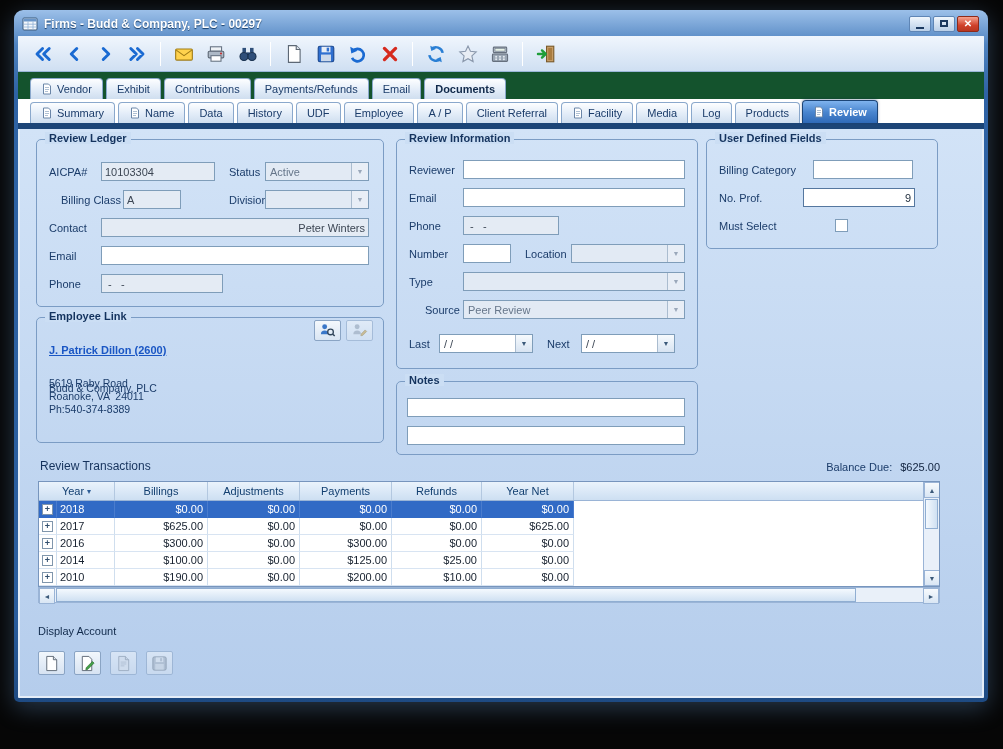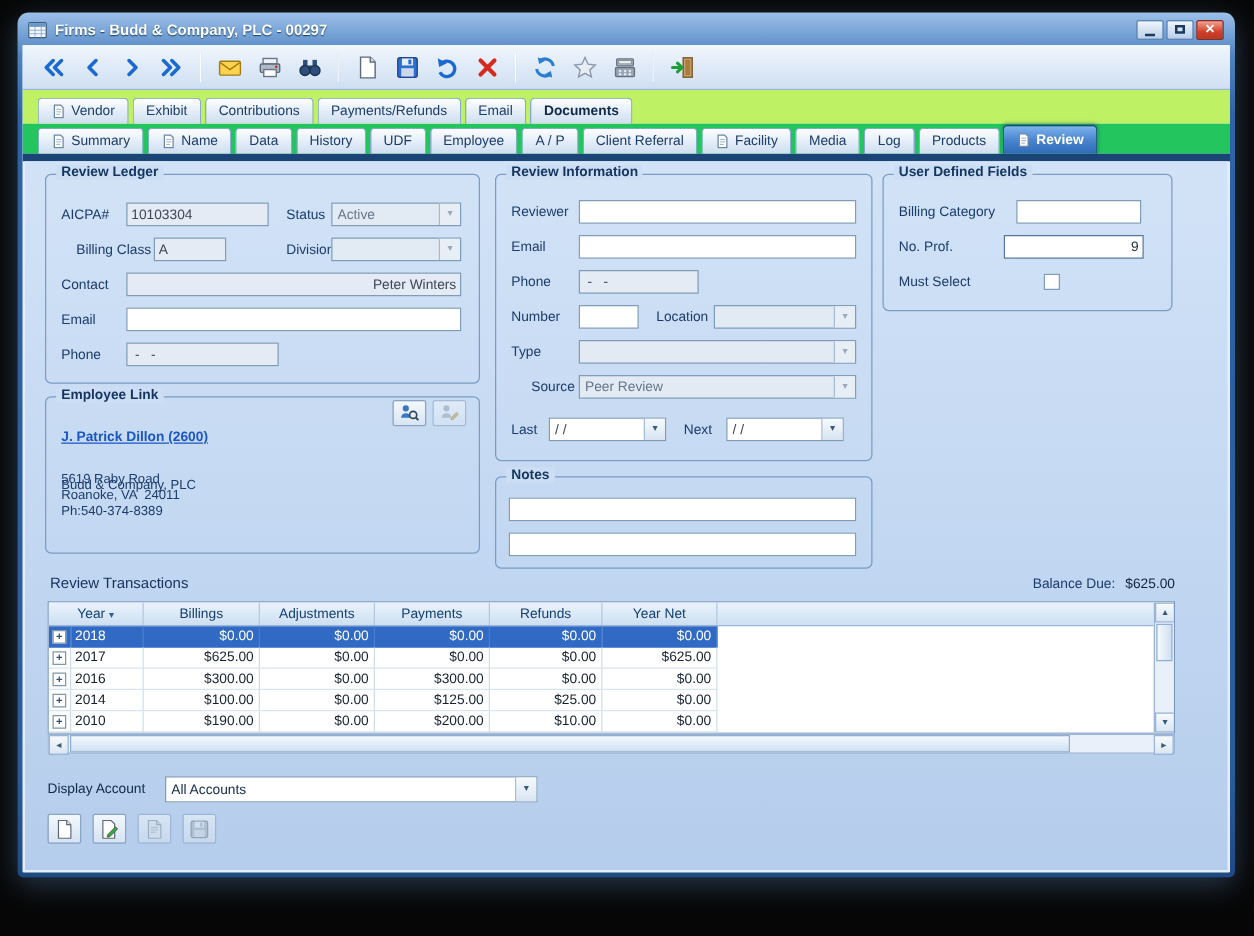--- a/index.html
+++ b/index.html
@@ -30,22 +30,22 @@
 
   
   .toolbar{height:36px;flex:none;display:flex;align-items:center;gap:1px;padding:0 8px;
     background:linear-gradient(#f0f6fd,#cfdff2);border-bottom:1px solid #9ab6d8}
   .tb-btn{width:31px;height:29px;border:1px solid transparent;background:transparent;border-radius:3px;
     display:flex;align-items:center;justify-content:center;padding:0}
   .tb-btn .ic{display:inline-flex;width:20px;height:20px}
   .tb-sep{width:1px;height:24px;background:#a8bfda;border-right:1px solid #ffffff;margin:0 6px}
 
   
-  .tabs1{flex:none;height:27px;padding:6px 0 0 12px;background:#bef264;display:flex;align-items:flex-end}
-  .tabs2{flex:none;height:24px;padding:2px 0 0 12px;background:#22c55e;display:flex;align-items:flex-end}
+  .tabs1{flex:none;height:27px;padding:6px 0 0 12px;background:#14532d;display:flex;align-items:flex-end}
+  .tabs2{flex:none;height:24px;padding:2px 0 0 12px;background:#ffffff;display:flex;align-items:flex-end}
   .band{flex:none;height:6px;background:#1c4577}
   .tab{display:inline-flex;align-items:center;gap:4px;height:21px;padding:0 10px;margin-right:3px;
     border:1px solid #8aa8cc;border-bottom:none;border-radius:4px 4px 0 0;position:relative;
     background:linear-gradient(#fdfeff,#e2ecf8 55%,#cfdeef);font-size:11px;color:#1b3c6a;white-space:nowrap;cursor:default}
   .tab .tlabel{color:#1b3c6a}
   .tab.bold .tlabel{font-weight:700;color:#10294a}
   .tab.active{height:23px;border-color:#1c4577;z-index:3;margin-left:-1px;
     background:linear-gradient(180deg,#7fb3ee,#4a86cf 50%,#2f6ab8);box-shadow:0 -1px 3px rgba(10,40,80,.35)}
   .tab.active .tlabel{color:#fff;font-weight:700}
   .tabic{display:inline-flex;width:12px;height:12px}
@@ -586,24 +586,20 @@
             </div>
           <div class="htrack">
               <div class="hthumb"></div>
             </div>
           <div class="sbtn">
               <span>►</span>
             </div>
         </div>
 
         <span class="lbl" style="left:18px;top:496px;color:#10294a">Display Account</span>
-        <div class="dd" style="left:112px;top:492px;width:298px;height:21px">
-          <span class="ddval" style="color:#10294a">All Accounts</span>
-          <span class="ddarrow">▼</span>
-        </div>
 
         <div class="bbar" style="left:18px;top:522px">
             <button class="bbtn">
               <span class="ic">
                 <svg viewBox="0 0 18 18">
                   <path d="M4 1.5 h7 l3.5 3.5 v11.5 h-10.5 z" fill="#fff" stroke="#5d6875"></path>
                   <path d="M11 1.5 v3.5 h3.5" fill="#dfe6ee" stroke="#5d6875"></path>
                 </svg>
               </span>
             </button>

